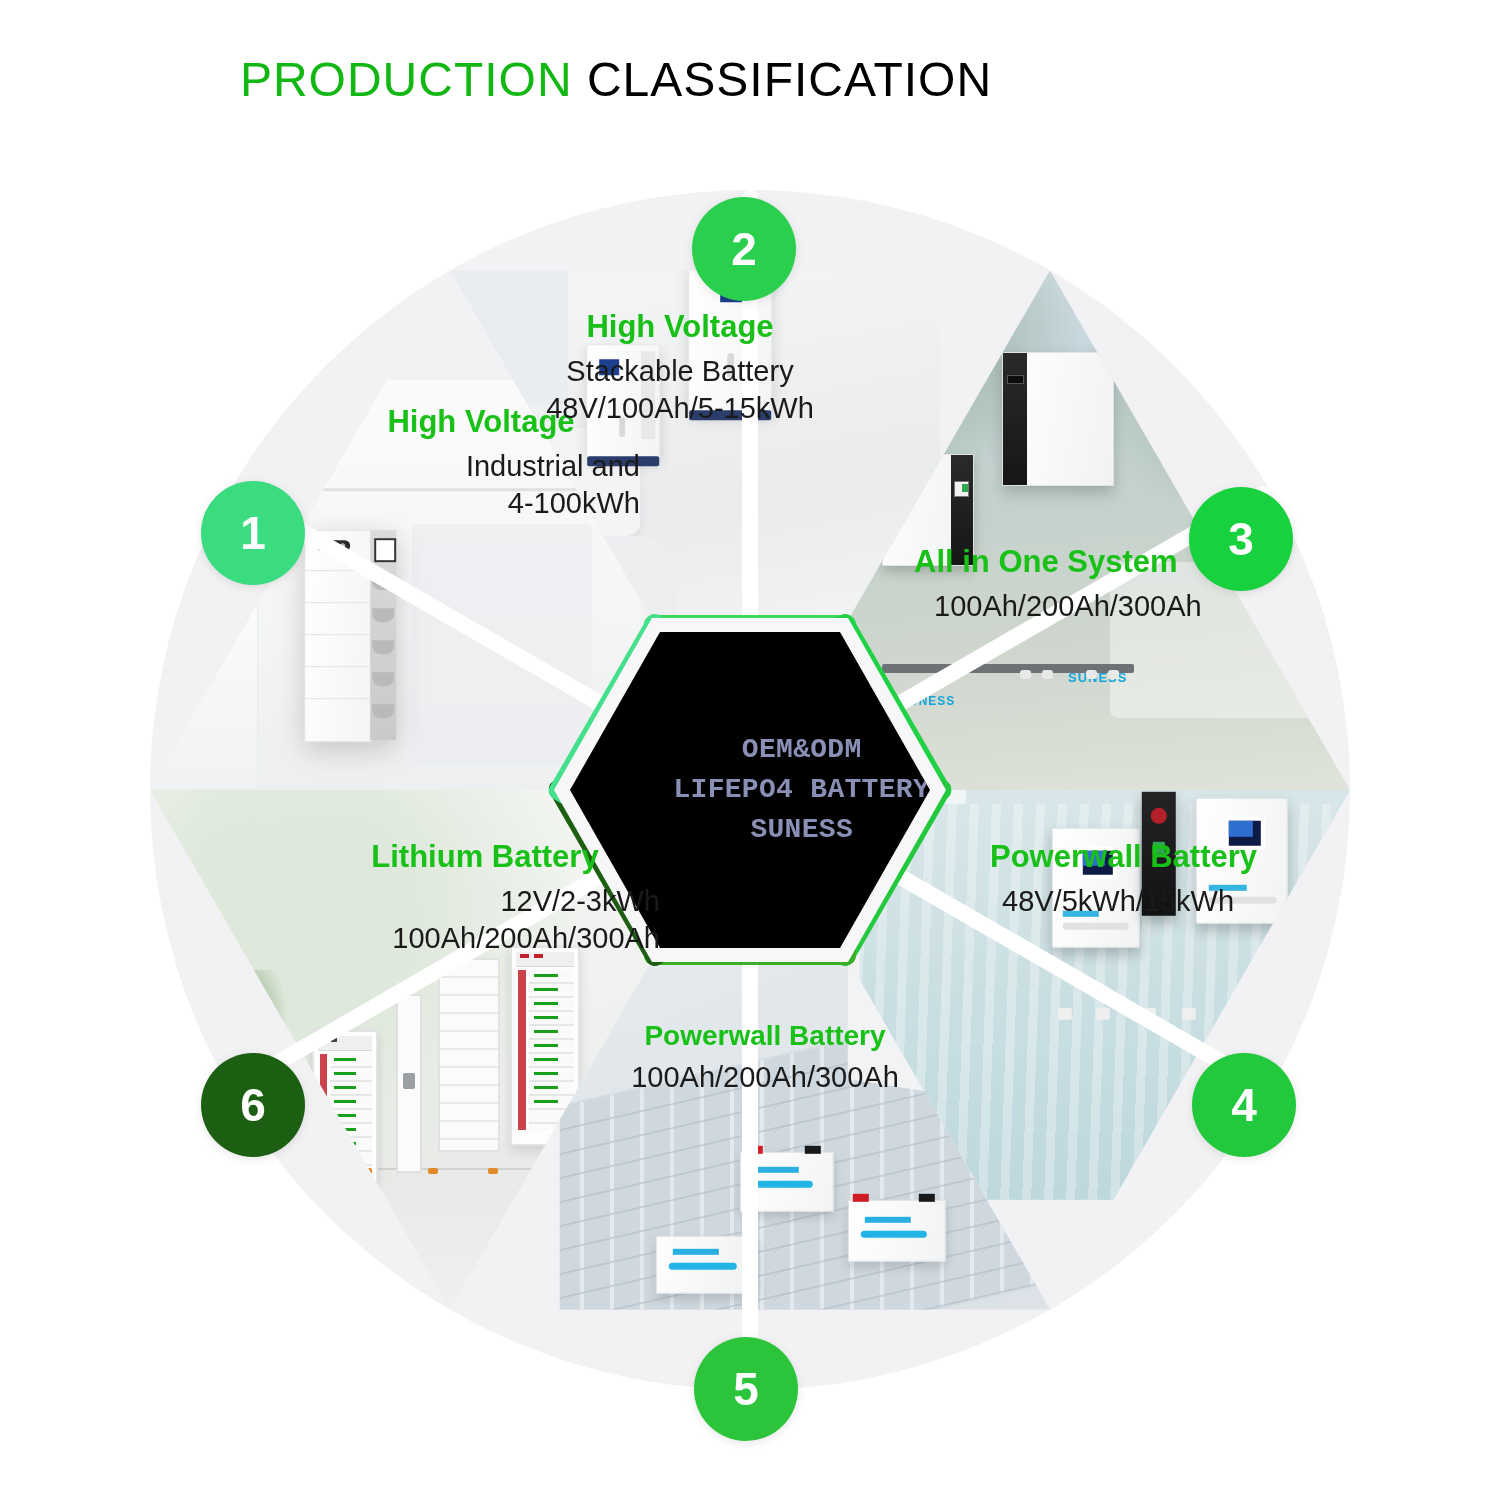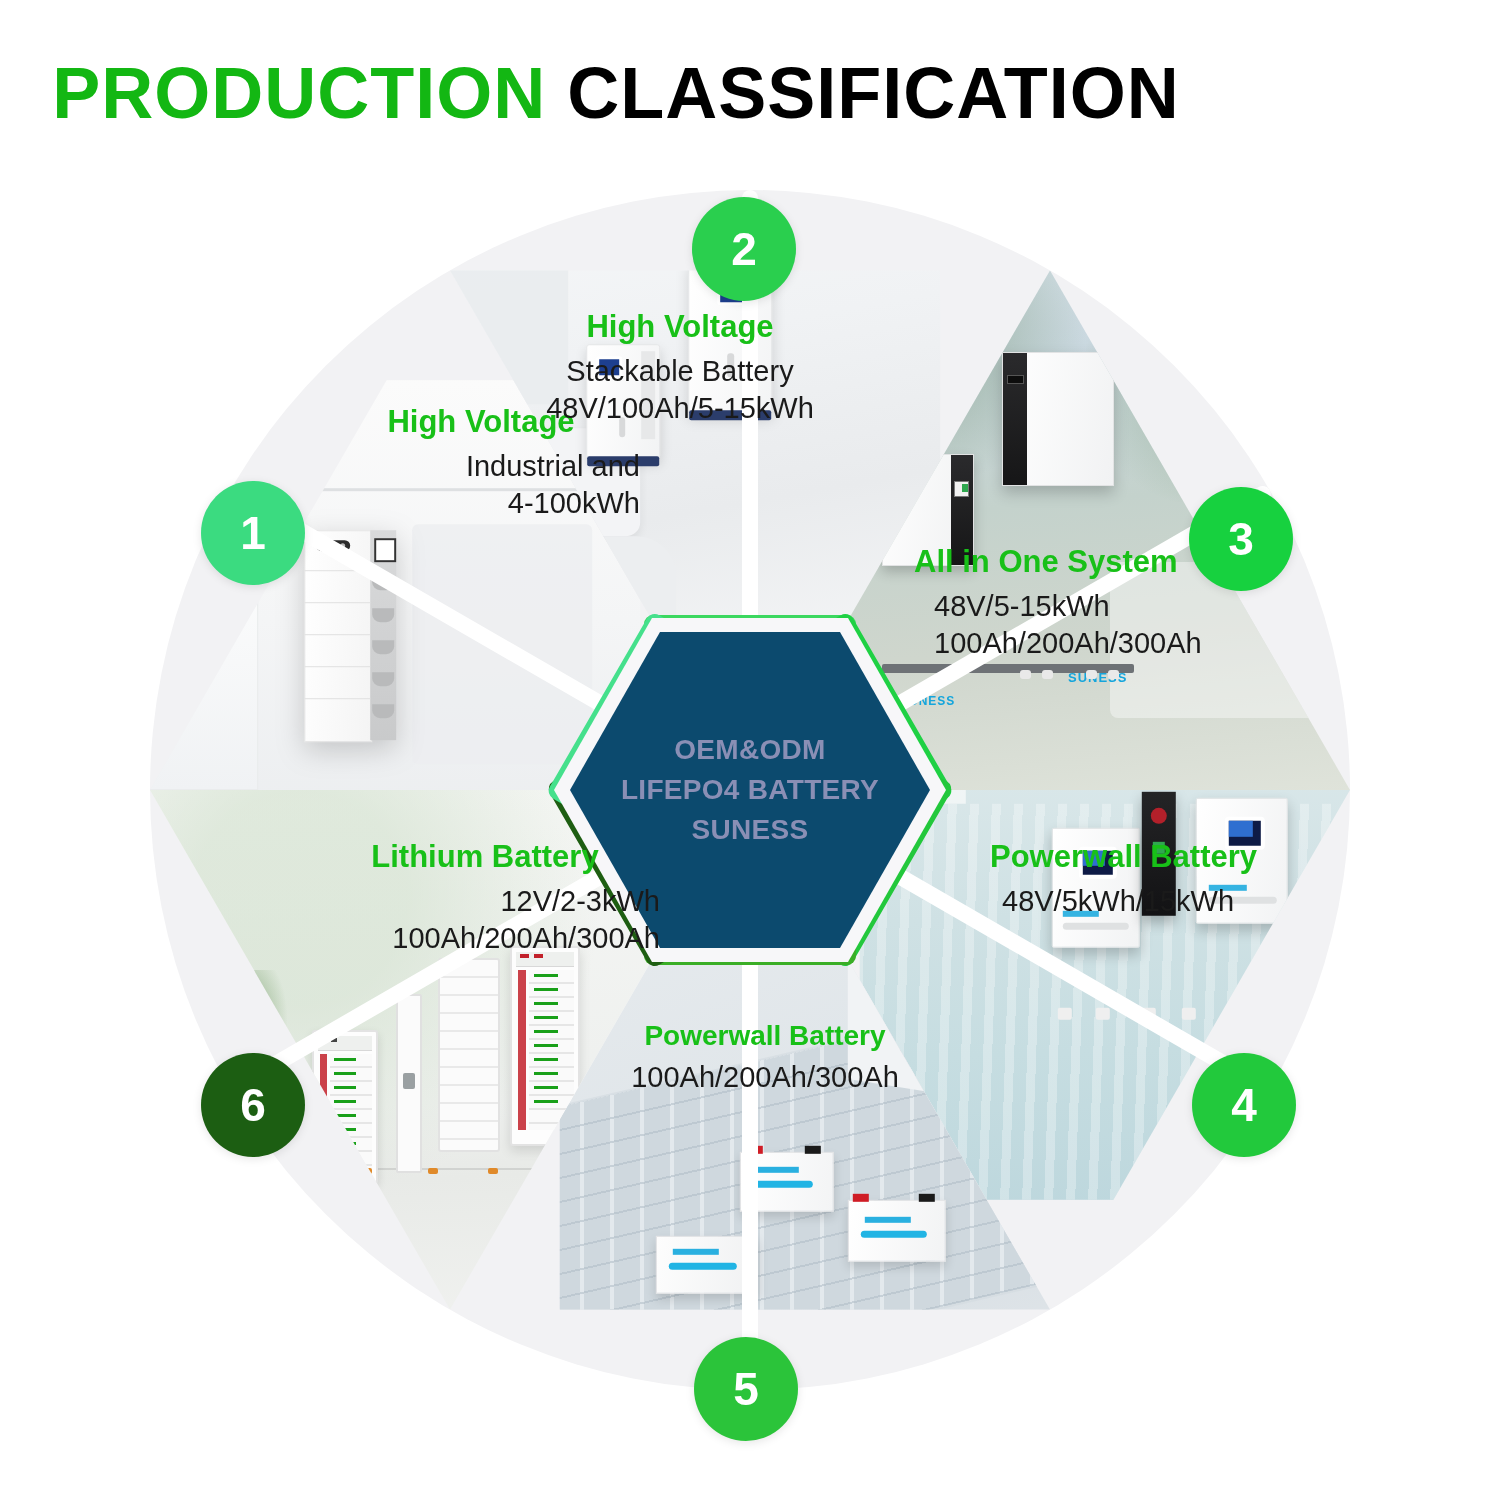--- a/index.html
+++ b/index.html
@@ -7,21 +7,21 @@
     width:1500px;height:1500px;
     background:#ffffff;
     font-family:"Liberation Sans", sans-serif;
     overflow:hidden;
     position:relative;
   }
   
   #title-bar{
     position:absolute;top:52px;left:0;width:1232px;
     text-align:center;
-    font-size:72px;font-weight:bold;
+    font-size:48px;font-weight:normal;
     letter-spacing:1px;
     white-space:nowrap;
   }
   #title-bar .t-green{color:#13B713;}
   #title-bar .t-dark{color:#000000;}
 
   
   #wheel{
     position:absolute;
     left:150px;top:190px;
@@ -90,23 +90,23 @@
     width:212px;height:30px;
     margin-left:-106px;margin-top:-15px;
     border-radius:9px;
     transform-origin:50% 50%;
   }
   #hex-core{
     position:absolute;
     left:50%;top:50%;
     width:360px;height:316px;
     margin-left:-180px;margin-top:-158px;
-    background:#0c4a6e;
+    background:#000000;
     clip-path:polygon(25% 0%,75% 0%,100% 50%,75% 100%,25% 100%,0% 50%);
-    display:flex;align-items:center;justify-content:center;
+    display:flex;align-items:center;justify-content:flex-end;font-family:Liberation Mono, monospace;
   }
   #hex-ring{
     position:absolute;
     left:50%;top:50%;
     width:392px;height:344px;
     margin-left:-196px;margin-top:-172px;
     background:#f7f7f9;
     clip-path:polygon(25% 0%,75% 0%,100% 50%,75% 100%,25% 100%,0% 50%);
   }
   #hex-text{
@@ -409,21 +409,20 @@
     <div class="seg-title">High Voltage</div>
     <div class="seg-lines">
       <div>Stackable Battery</div>
       <div>48V/100Ah/5-15kWh</div>
     </div>
   </div>
 
   <div class="seg-text t3">
     <div class="seg-title">All in One System</div>
     <div class="seg-lines">
-      <div>48V/5-15kWh</div>
       <div>100Ah/200Ah/300Ah</div>
     </div>
   </div>
 
   <div class="seg-text t4">
     <div class="seg-title">Powerwall Battery</div>
     <div class="seg-lines">
       <div>48V/5kWh/15kWh</div>
     </div>
   </div>

